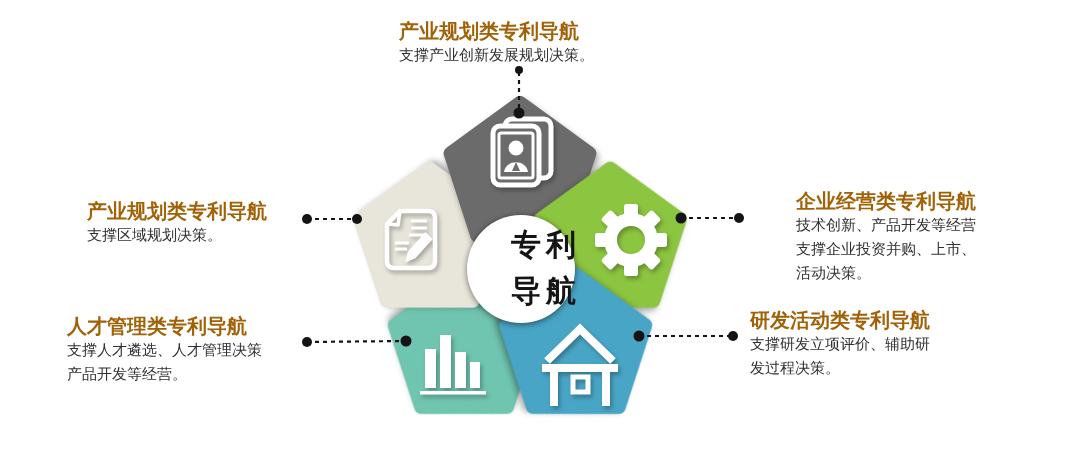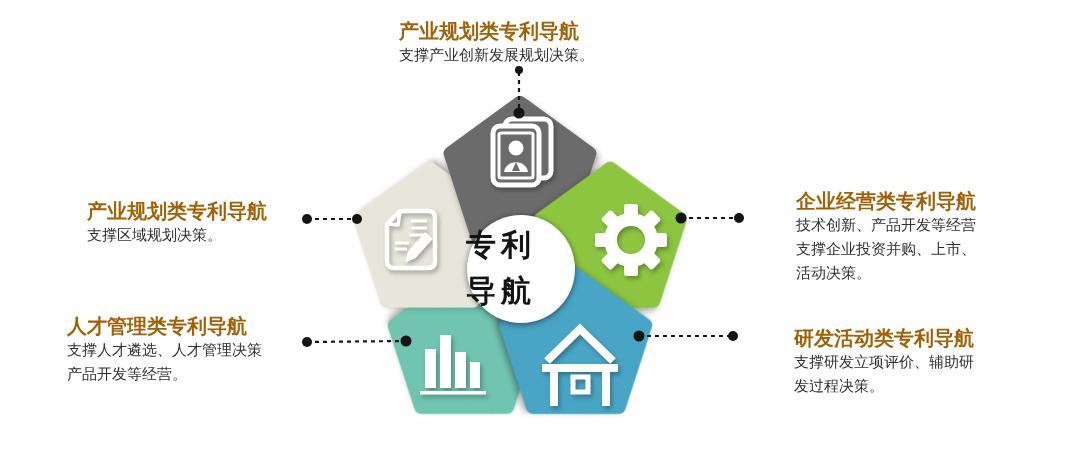--- a/index.html
+++ b/index.html
@@ -8,21 +8,21 @@
     font-family:"Liberation Sans","DejaVu Sans",sans-serif;
   }
   #flower-svg{position:absolute;left:0;top:0;}
   .petal{filter:drop-shadow(2px 4px 3px rgba(0,0,0,0.35));}
   .icon{filter:drop-shadow(2px 3px 2px rgba(0,0,0,0.28));}
   .center-circle{filter:drop-shadow(0px 2px 3px rgba(0,0,0,0.35)) drop-shadow(0px 0px 2px rgba(0,0,0,0.2));}
   .label-block{position:absolute;white-space:nowrap;}
   .label-title{font-weight:bold;font-size:20px;line-height:23px;color:#a16207;}
   .label-desc{font-size:15px;line-height:24px;color:#303030;}
   .center-label{
-    position:absolute;left:461px;top:222px;width:120px;text-align:left;
+    position:absolute;left:461px;top:222px;width:120px;text-align:right;
     font-family:"Liberation Serif","DejaVu Serif",serif;font-weight:600;
     font-size:30px;line-height:46px;color:#141414;letter-spacing:5px;text-indent:5px;
   }
 </style>
 </head>
 <body>
 
 <div id="stage">
 
   <svg id="flower-svg" width="1080" height="461" viewBox="0 0 1080 461">
@@ -146,19 +146,19 @@
     <div class="label-desc">产品开发等经营。</div>
   </div>
 
   <div class="label-block" style="left:755px;top:190px;margin-left:41px;">
     <div class="label-title">企业经营类专利导航</div>
     <div class="label-desc">技术创新、产品开发等经营</div>
     <div class="label-desc">支撑企业投资并购、上市、</div>
     <div class="label-desc">活动决策。</div>
   </div>
 
-  <div class="label-block" style="left:750px;top:327px;margin-left:44px;">
+  <div class="label-block" style="left:750px;top:309px;">
     <div class="label-title">研发活动类专利导航</div>
     <div class="label-desc">支撑研发立项评价、辅助研</div>
     <div class="label-desc">发过程决策。</div>
   </div>
 
 </div>
 
 </body></html>

